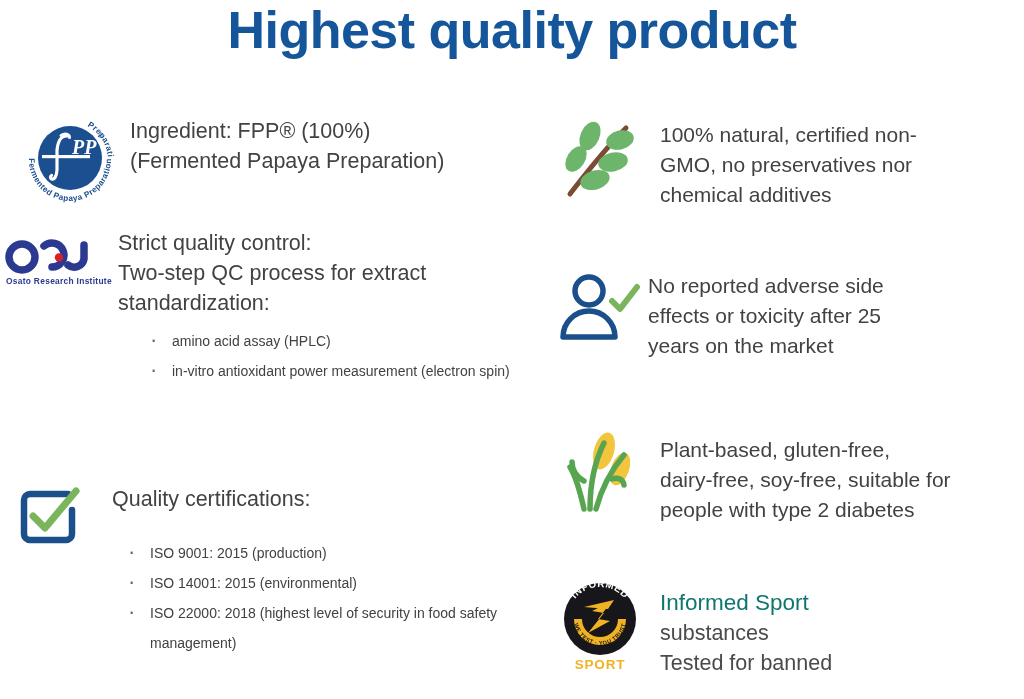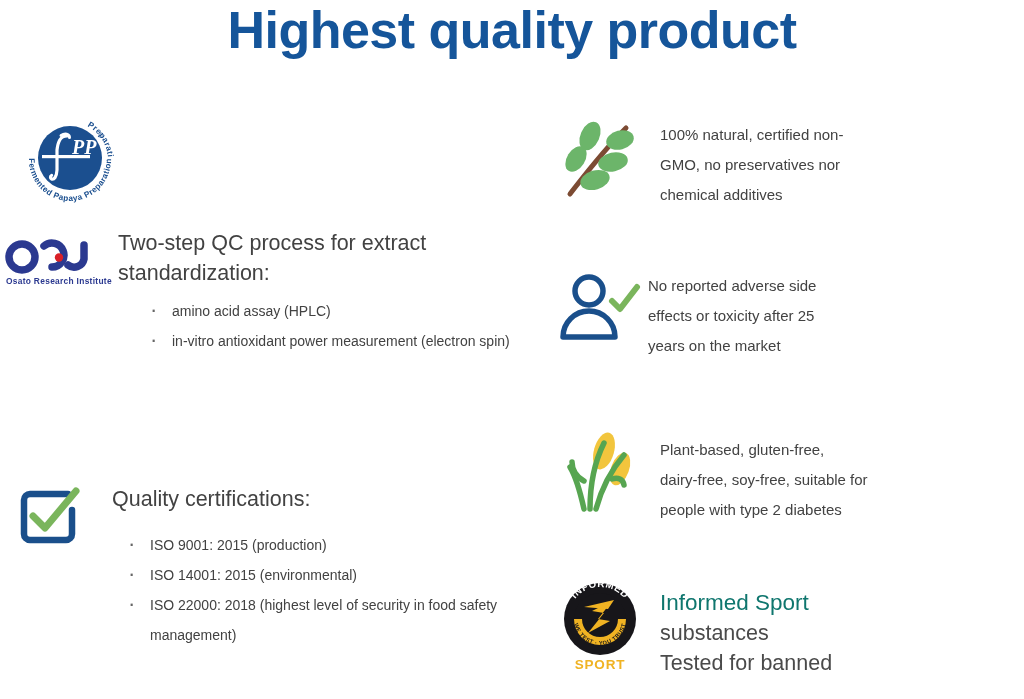--- a/index.html
+++ b/index.html
@@ -47,21 +47,21 @@
     display: block;
   }
 
   .body-text {
     font-size: 21.5px;
     line-height: 30px;
     color: #424242;
     font-weight: 400;
   }
   .body-text.right {
-    font-size: 15px;
+    font-size: 21px;
     line-height: 30px;
   }
 
   .lead-line { display: block; white-space: nowrap; }
 
   ul.bullets {
     list-style: none;
     margin: 8px 0 0 0;
     padding: 0 0 0 32px;
   }
@@ -126,39 +126,44 @@
 
         <text font-family="'Liberation Sans', sans-serif" font-size="8.2" font-weight="bold" fill="#1B4F8F" letter-spacing="0.4">
           <textPath href="#fppArcBot" startOffset="50%" text-anchor="middle">Fermented Papaya Preparation</textPath>
         </text>
         <text font-family="'Liberation Sans', sans-serif" font-size="8.2" font-weight="bold" fill="#1B4F8F" letter-spacing="0.4">
           <textPath href="#fppArcTop" startOffset="86%" text-anchor="middle">Preparation</textPath>
         </text>
       </svg>
     </div>
 
+    <div class="text-slot body-text" style="left:118px;top:16px;width:412px;">
+      <span class="lead-line">Ingredient: FPP® (100%)</span>
+      <span class="lead-line">(Fermented Papaya Preparation)</span>
+    </div>
   </div>
 
   <div class="row" style="left:0;top:128px;width:530px;height:195px;">
 
     <div class="icon-slot" style="left:4px;top:8px;width:100px;height:56px;">
       <svg width="100" height="56" viewBox="0 0 100 56" aria-hidden="true">
 
         <circle cx="18" cy="21" r="13" fill="none" stroke="#2B3990" stroke-width="7.5"></circle>
 
         <path d="M 48 31 A 12 12 0 1 0 40 10" fill="none" stroke="#2B3990" stroke-width="7.5" stroke-linecap="round"></path>
 
         <circle cx="55" cy="21.5" r="4.2" fill="#D92027"></circle>
 
         <path d="M 80 9 L 80 23 A 10 10 0 0 1 64 29" fill="none" stroke="#2B3990" stroke-width="7.5" stroke-linecap="round"></path>
         <text x="2" y="48" font-family="'Liberation Sans', sans-serif" font-size="8.4" font-weight="bold" fill="#2B3990" letter-spacing="0.3">Osato Research Institute</text>
       </svg>
     </div>
 
     <div class="text-slot body-text" style="left:118px;top:0px;width:412px;">
+      <span class="lead-line">Strict quality control:</span>
       <span class="lead-line">Two-step QC process for extract</span>
       <span class="lead-line">standardization:</span>
       <ul class="bullets">
         <li>amino acid assay (HPLC)</li>
         <li>in-vitro antioxidant power measurement (electron spin)</li>
       </ul>
     </div>
   </div>
 
   <div class="row" style="left:0;top:370px;width:530px;height:229px;">
@@ -166,21 +171,21 @@
     <div class="icon-slot" style="left:10px;top:8px;width:76px;height:72px;">
       <svg width="76" height="72" viewBox="0 0 76 72" aria-hidden="true">
         <path d="M 58 16 L 20 16 A 6 6 0 0 0 14 22 L 14 56 A 6 6 0 0 0 20 62
                  L 56 62 A 6 6 0 0 0 62 56 L 62 32" fill="none" stroke="#1A4F8B" stroke-width="6.5" stroke-linecap="round" stroke-linejoin="round"></path>
         <path d="M 23 38 L 35 50 L 66 13" fill="none" stroke="#7AB55C" stroke-width="7" stroke-linecap="round" stroke-linejoin="round"></path>
       </svg>
     </div>
 
     <div class="text-slot body-text" style="left:112px;top:14px;width:418px;">
       <span class="lead-line">Quality certifications:</span>
-      <ul class="bullets" style="margin-top:16px;padding-left:16px;">
+      <ul class="bullets" style="margin-top:24px;padding-left:16px;">
         <li>ISO 9001: 2015 (production)</li>
         <li>ISO 14001: 2015 (environmental)</li>
         <li>ISO 22000: 2018 (highest level of security in food safety management)</li>
       </ul>
     </div>
   </div>
 </div>
 
 <div class="col-right">
 

